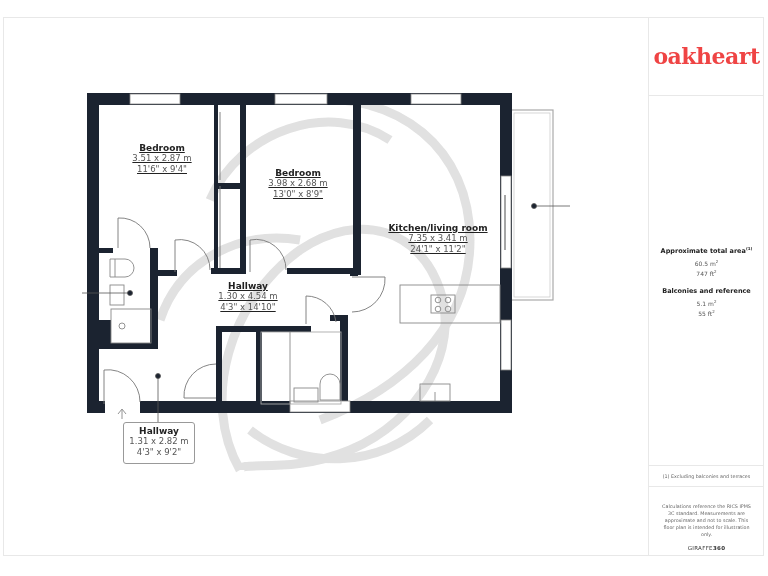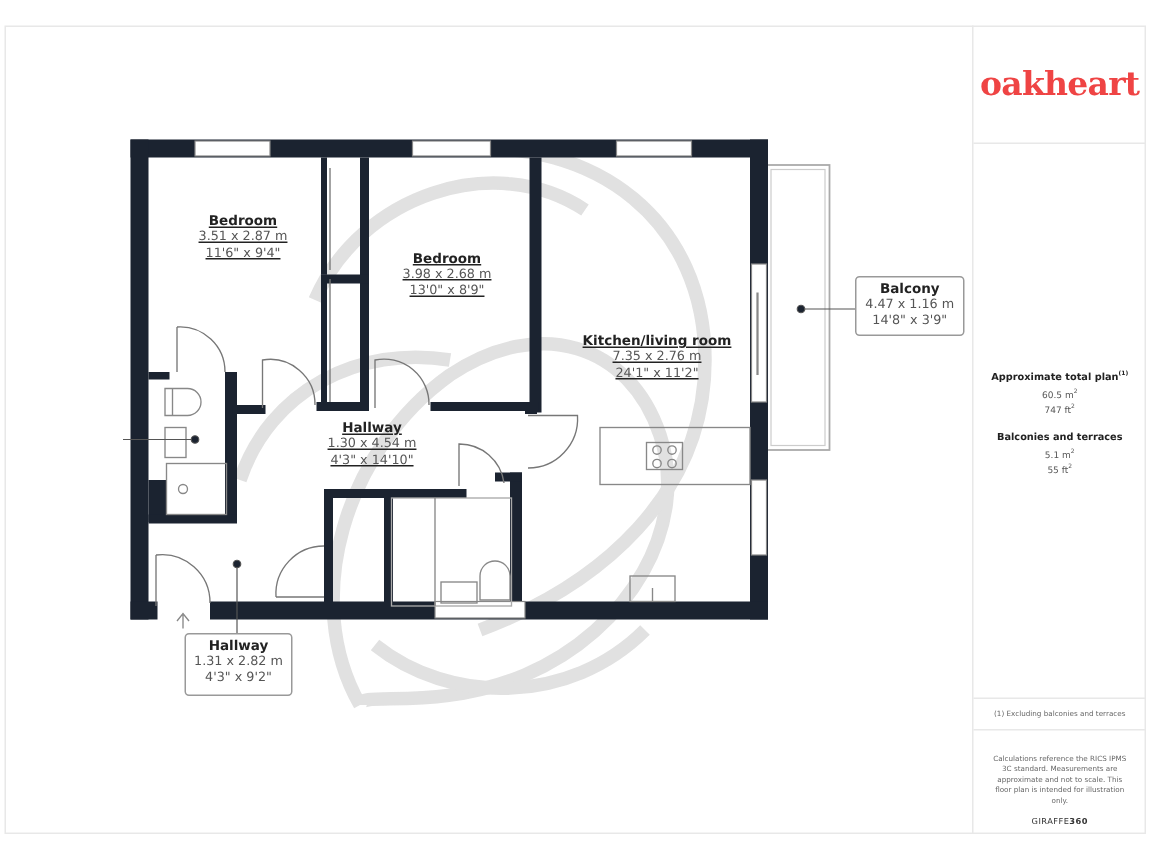--- a/index.html
+++ b/index.html
@@ -148,52 +148,47 @@
     <div class="d">3.51 x 2.87 m</div>
     <div class="d">11'6" x 9'4"</div>
   </div>
   <div class="label" style="left:240px;top:151px;width:110px;">
     <div class="n">Bedroom</div>
     <div class="d">3.98 x 2.68 m</div>
     <div class="d">13'0" x 8'9"</div>
   </div>
   <div class="label" style="left:370px;top:206px;width:130px;">
     <div class="n">Kitchen/living room</div>
-    <div class="d">7.35 x 2.76 m</div>
+    <div class="d">7.35 x 3.41 m</div>
     <div class="d">24'1" x 11'2"</div>
   </div>
   <div class="label" style="left:190px;top:264px;width:110px;">
     <div class="n">Hallway</div>
     <div class="d">1.30 x 4.54 m</div>
     <div class="d">4'3" x 14'10"</div>
   </div>
 
-  <div class="box" style="left:567px;top:167px;width:73px;height:40px;">
-    <div class="n">Balcony</div>
-    <div class="d">4.47 x 1.16 m</div>
-    <div class="d">14'8" x 3'9"</div>
-  </div>
   <div class="box" style="left:120px;top:405px;width:72px;height:42px;">
     <div class="n">Hallway</div>
     <div class="d">1.31 x 2.82 m</div>
     <div class="d">4'3" x 9'2"</div>
   </div>
 </div>
 
 <div class="side">
   <div class="sec logo">
     <span>oakheart</span>
   </div>
   <div class="sec area">
     <div class="inner">
-      <div class="h"><span>Approximate total plan</span><sup>(1)</sup></div>
+      <div class="h"><span>Approximate total area</span><sup>(1)</sup></div>
       <div class="v"><span>60.5 m</span><sup>2</sup></div>
       <div class="v"><span>747 ft</span><sup>2</sup></div>
       <div class="gap"></div>
-      <div class="h">Balconies and terraces</div>
+      <div class="h">Balconies and reference</div>
       <div class="v"><span>5.1 m</span><sup>2</sup></div>
       <div class="v"><span>55 ft</span><sup>2</sup></div>
     </div>
   </div>
   <div class="sec foot">(1) Excluding balconies and terraces</div>
   <div class="sec disc">
     <div>Calculations reference the RICS IPMS 3C standard. Measurements are approximate and not to scale. This floor plan is intended for illustration only.</div>
     <div class="brand"><span>GIRAFFE</span><b>360</b></div>
   </div>
 </div>

